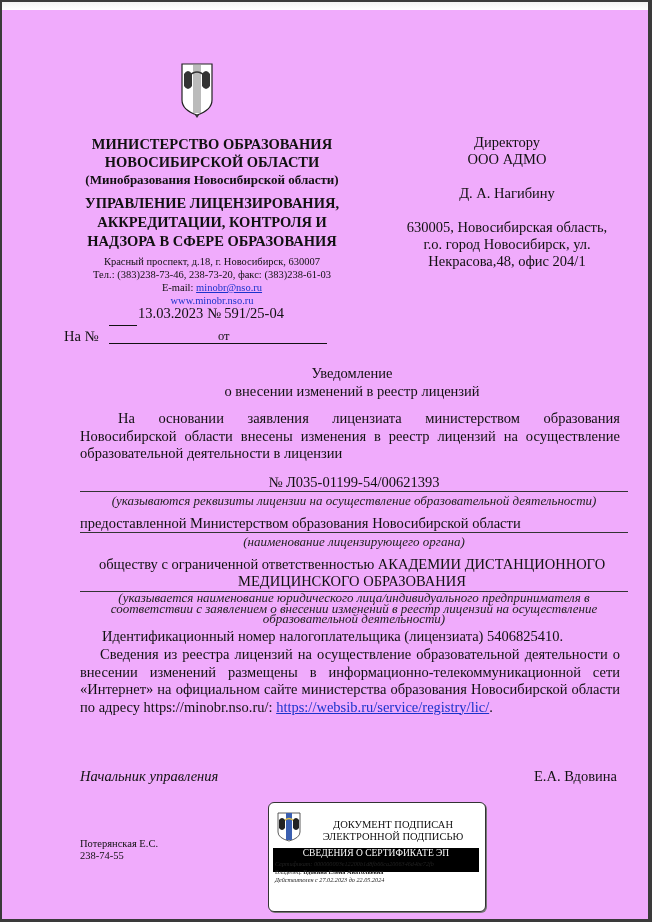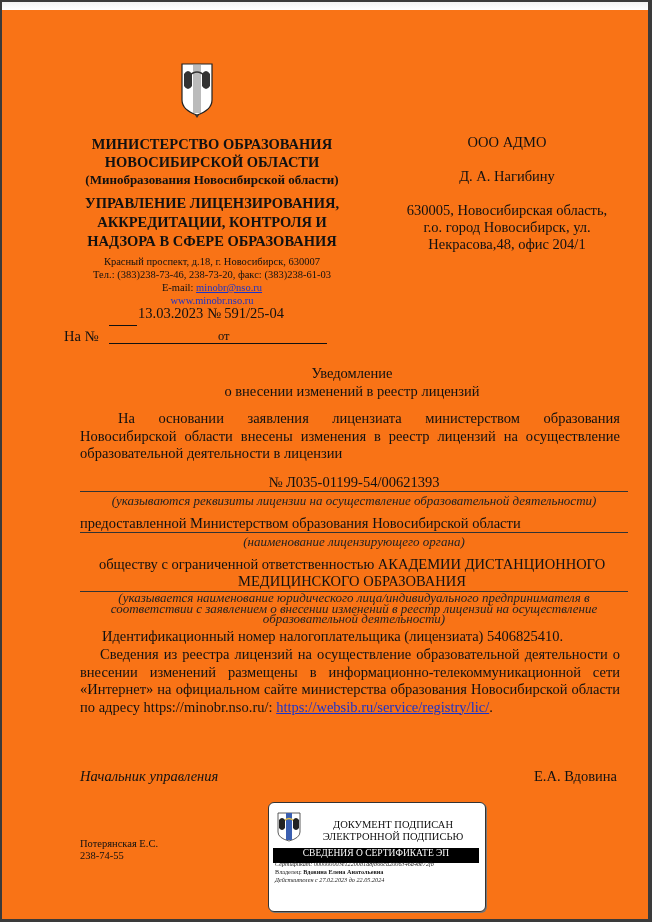--- a/index.html
+++ b/index.html
@@ -4,21 +4,21 @@
 <style>
   html, body { margin: 0; padding: 0; }
   body {
     width: 652px; height: 922px; overflow: hidden;
     background: #3a3a3a;
     font-family: "Liberation Serif", serif;
     color: #111;
   }
   .page {
     position: absolute; left: 2px; top: 2px; width: 646px; height: 917px;
-    background: #f97316;
+    background: #f0abfc;
   }
   .page-topband {
     position: absolute; left: 0; top: 0; width: 100%; height: 8px;
     background: linear-gradient(#f2f2f2, #fff);
   }
   .abs { position: absolute; }
   
   .emblem { left: 178px; top: 60px; width: 34px; height: 56px; }
   .ministry { left: 60px; top: 133px; width: 300px; text-align: center; font-weight: bold; font-size: 14.5px; line-height: 18px; }
   .ministry .short { font-size: 13px; }
@@ -56,21 +56,21 @@
   .sig-name { left: 532px; top: 766px; font-size: 14.5px; }
   .executor { left: 78px; top: 836px; font-size: 10.5px; line-height: 12px; }
   
   .stamp {
     left: 266px; top: 800px; width: 216px; height: 108px;
     border: 1.5px solid #333; border-radius: 6px; background: #fff;
     box-shadow: 1px 1px 0 #777;
   }
   .stamp-emblem { position: absolute; left: 8px; top: 9px; width: 24px; height: 30px; }
   .stamp-title { position: absolute; left: 38px; top: 16px; width: 172px; text-align: center; font-size: 10.5px; line-height: 12px; color: #111; }
-  .stamp-bar { position: absolute; left: 4px; top: 45px; width: 206px; height: 15px; background: #000; color: #fff; font-size: 9.5px; line-height: 10px; text-align: center; }
+  .stamp-bar { position: absolute; left: 4px; top: 45px; width: 206px; height: 24px; background: #000; color: #fff; font-size: 9.5px; line-height: 10px; text-align: center; }
   .stamp-line { position: absolute; left: 6px; font-size: 6.2px; line-height: 8px; white-space: nowrap; font-style: italic; color: #222; }
   .stamp-line b { font-style: normal; }
   .sl1 { top: 57px; }
   .sl2 { top: 65px; font-style: normal; }
   .sl3 { top: 73px; }
 </style>
 </head>
 <body>
 
 <div class="page">
@@ -104,20 +104,21 @@
     <div class="web">www.minobr.nso.ru</div>
   </div>
 
   <div class="abs regnum">13.03.2023 № 591/25-04</div>
   <div class="abs reg-underline"></div>
   <div class="abs na-label">На №</div>
   <div class="abs na-line"></div>
   <div class="abs na-ot">от</div>
 
   <div class="abs recipient">
+    <div>Директору</div>
     <div>ООО АДМО</div>
     <div class="gap"></div>
     <div>Д. А. Нагибину</div>
     <div class="gap"></div>
     <div>630005, Новосибирская область,</div>
     <div>г.о. город  Новосибирск, ул.</div>
     <div>Некрасова,48, офис 204/1</div>
   </div>
 
   <div class="abs title">

